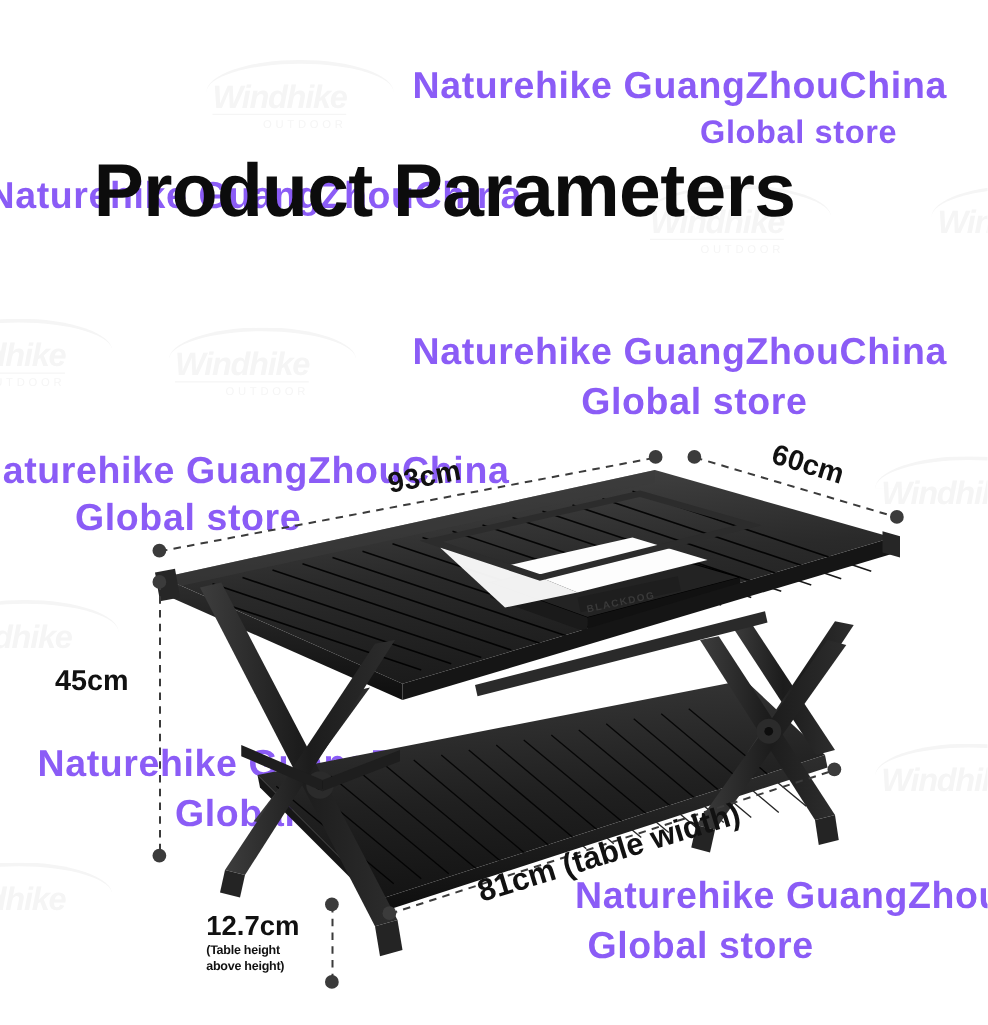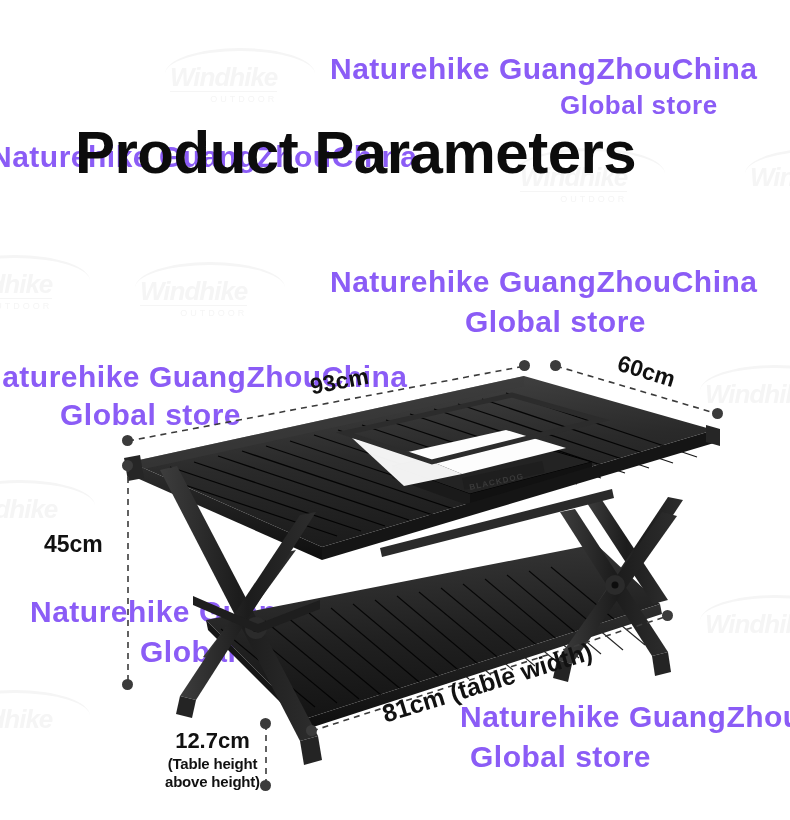--- a/index.html
+++ b/index.html
@@ -47,21 +47,21 @@
   
   .product { position:absolute; left:0; top:0; width:790px; height:820px; }
   .dim-dot {
     position:absolute; width:11px; height:11px; border-radius:50%;
     background:#3b3b3b;
   }
   .dim-label {
     position:absolute; color:#111; font-weight:700; white-space:nowrap;
   }
   .dim-sub {
-    display:block; font-size:15px; font-weight:700; line-height:1.15;
+    display:block; font-size:10px; font-weight:700; line-height:1.15;
     letter-spacing:-.2px; margin-top:1px;
   }
 </style>
 </head>
 <body>
 
 <div id="stage">
 
   <div class="wm-layer">
 
@@ -283,19 +283,19 @@
   <div class="dim-dot" style="left:260px; top:780px;"></div>
 
   <div class="dim-label" style="left:310px; top:368px; font-size:23px; transform:rotate(-11deg);">93cm</div>
 
   <div class="dim-label" style="left:617px; top:358px; font-size:23px; transform:rotate(17deg);">60cm</div>
 
   <div class="dim-label" style="left:44px; top:531px; font-size:23px;">45cm</div>
 
   <div class="dim-label" style="left:383px; top:700px; font-size:25px; transform:rotate(-17deg); transform-origin:left center;">81cm (table width)</div>
 
-  <div class="dim-label" style="left:165px; top:728px; font-size:22px; text-align:center;">
+  <div class="dim-label" style="left:165px; top:728px; font-size:22px; text-align:left;">
     <span>12.7cm</span>
     <span class="dim-sub">(Table height</span>
     <span class="dim-sub">above height)</span>
   </div>
 
 </div>
 
 </body></html>

